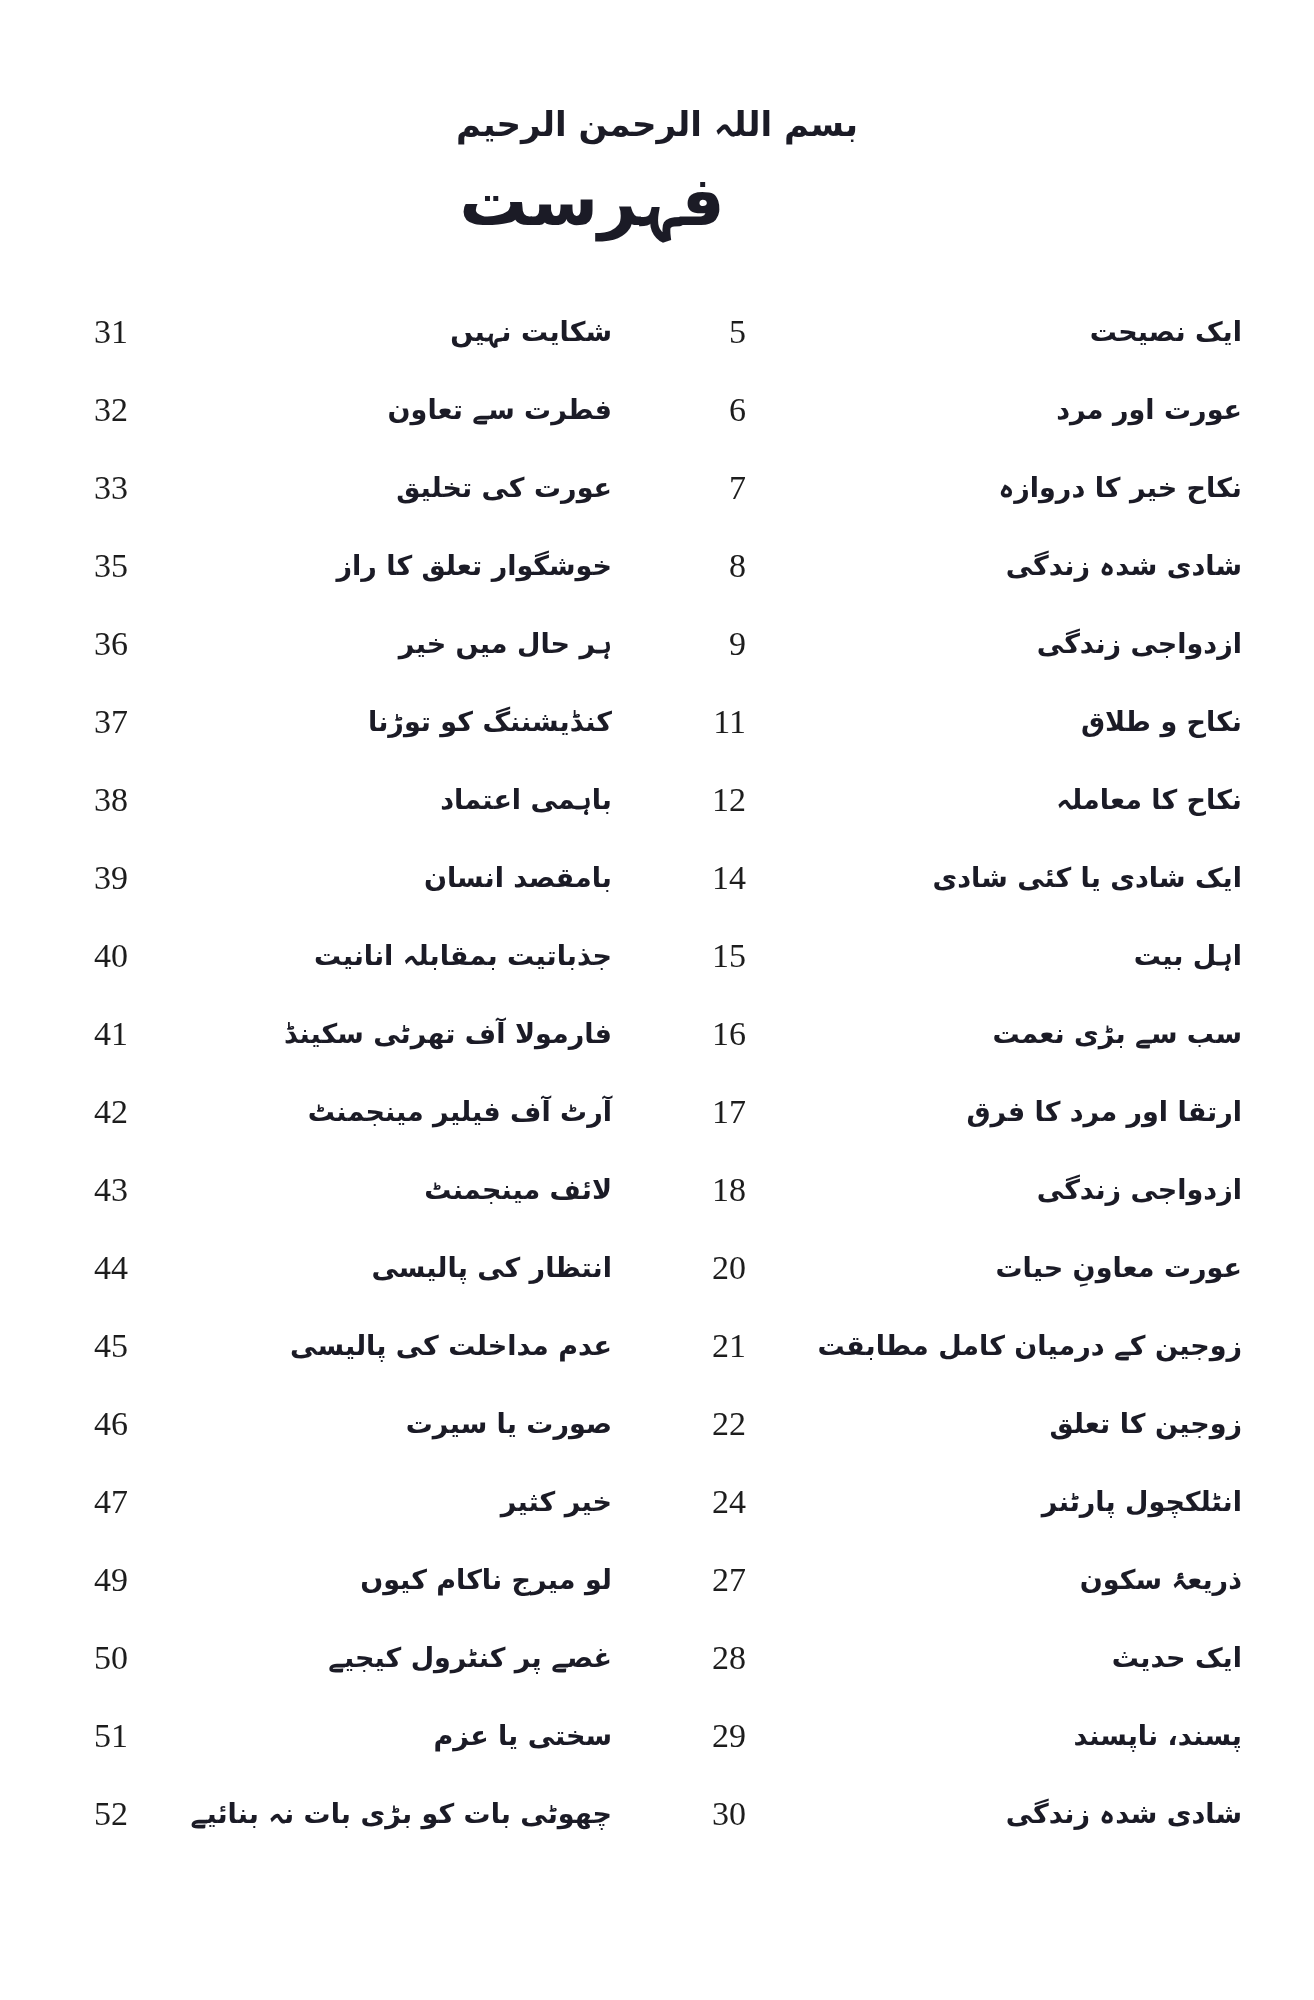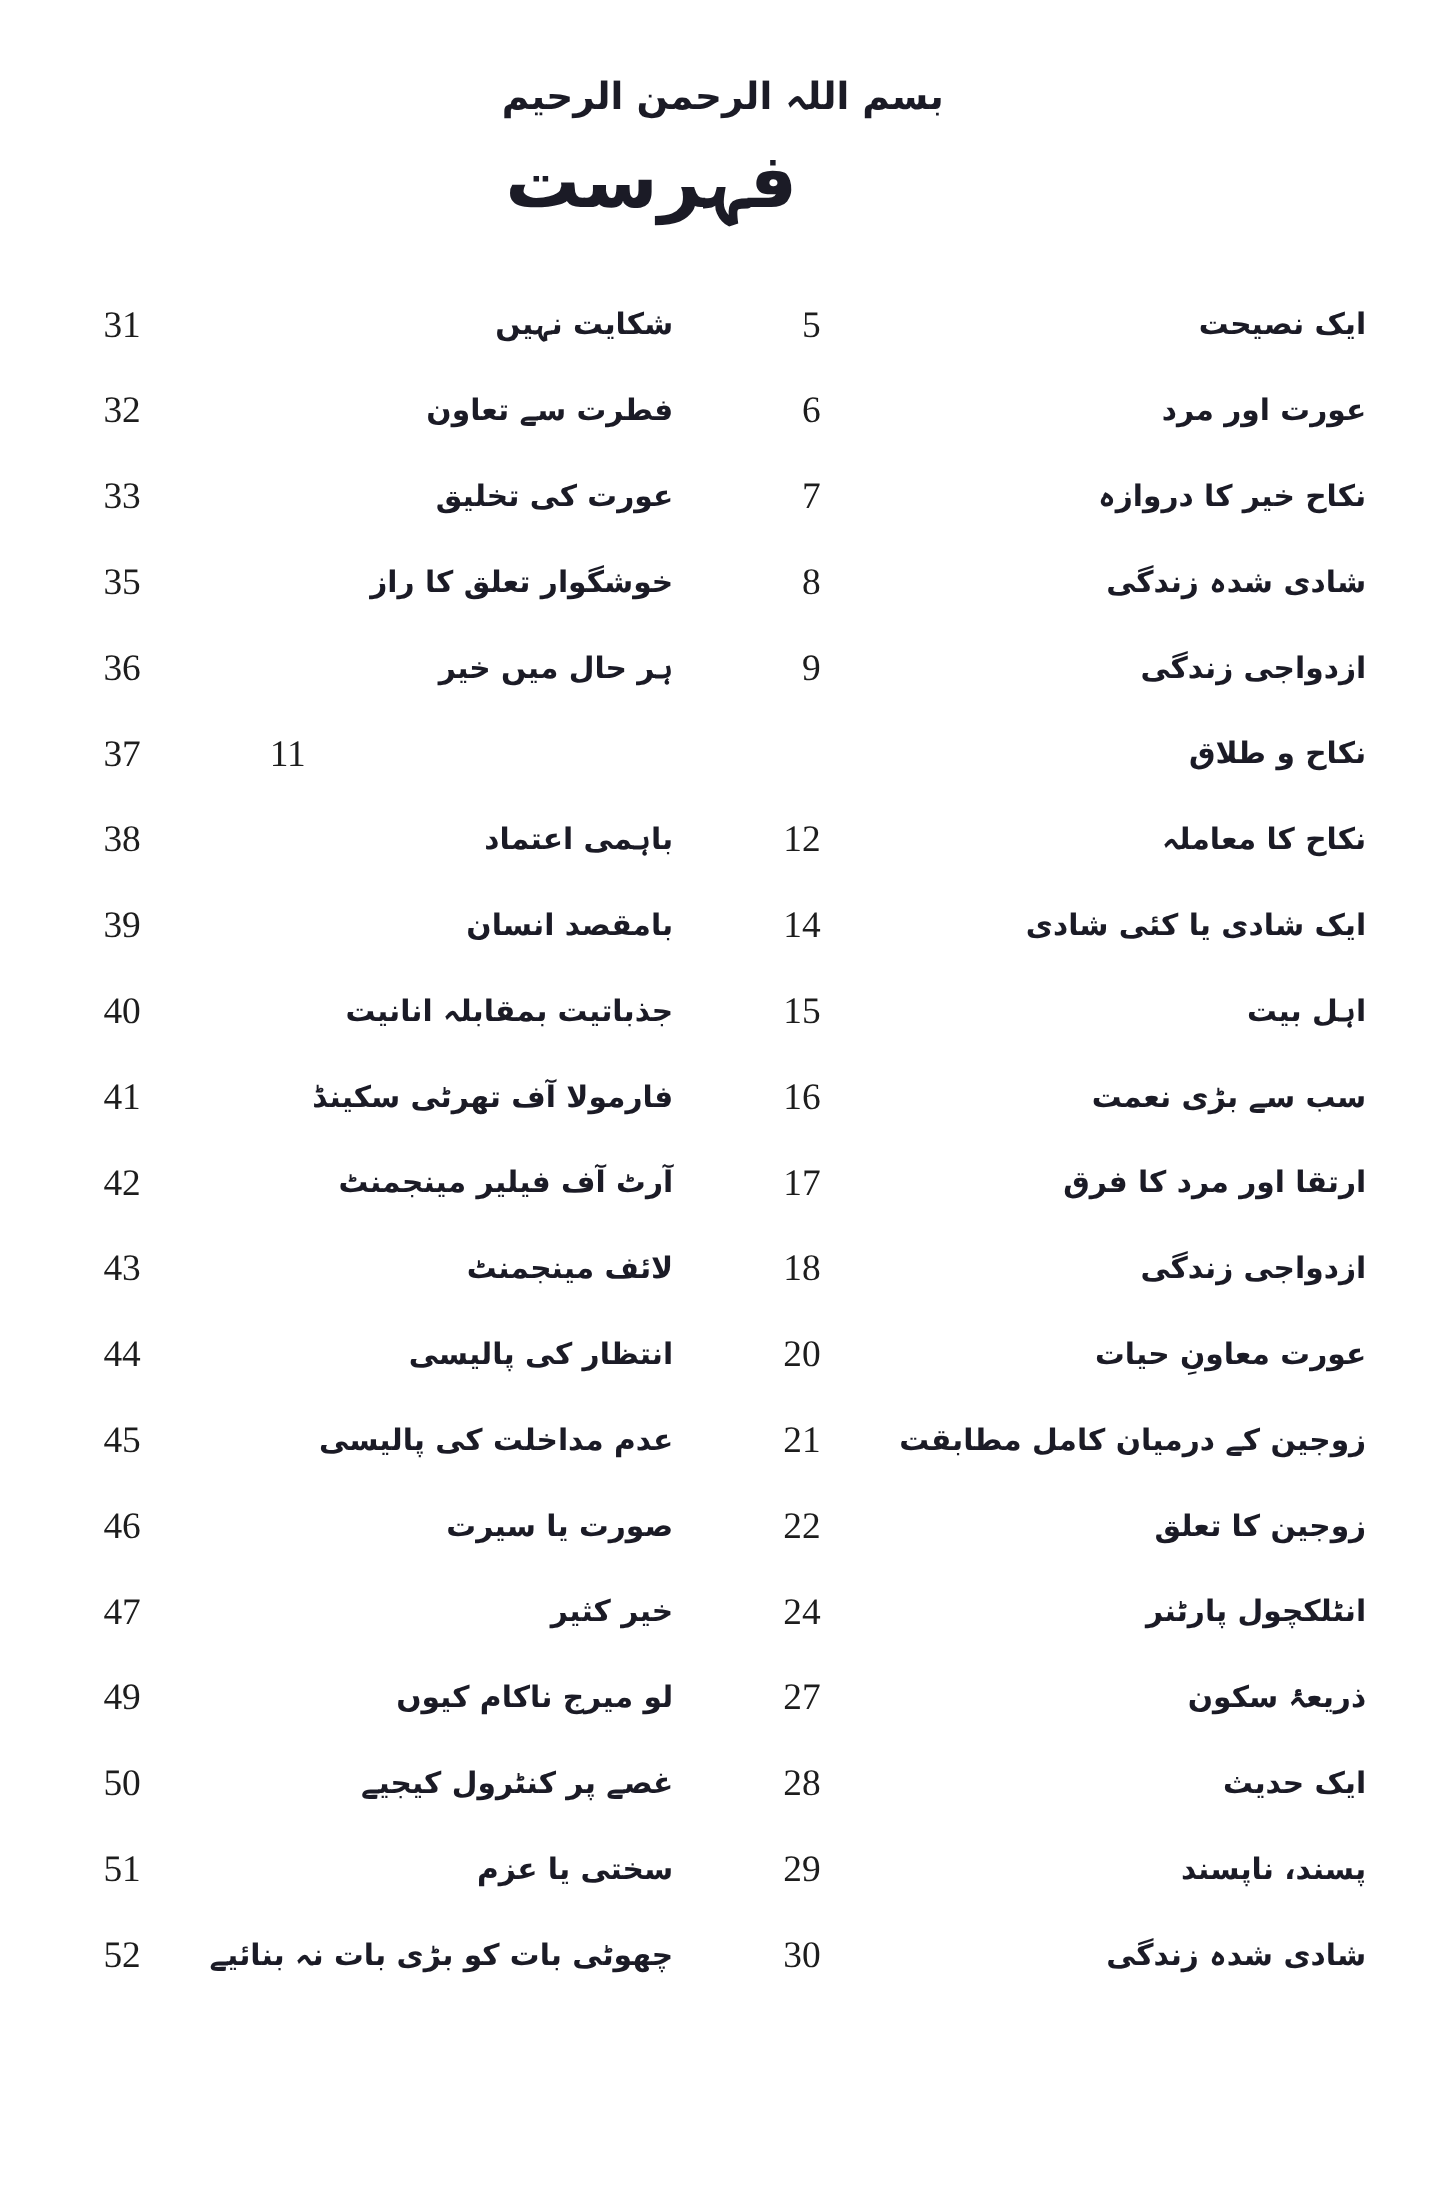--- a/index.html
+++ b/index.html
@@ -13,21 +13,21 @@
     height:2000px;
     background:var(--paper);
     margin:0 auto;
     overflow:hidden;
     font-family:"DejaVu Sans",sans-serif;
     color:var(--ink);
   }
   .content{
     width:1170px;
     margin-left:72px;
-    padding-top:68px;
+    padding-top:104px;
   }
   .bismillah{
     text-align:center;
     font-size:34px;
     font-weight:700;
     direction:rtl;
     line-height:1.2;
     color:var(--ink);
   }
   .doc-title{
@@ -124,20 +124,21 @@
 
   <div class="toc-row">
     <div class="cell num num-left">36</div>
     <div class="cell urdu title-left">ہر حال میں خیر</div>
     <div class="cell num num-right">9</div>
     <div class="cell urdu title-right">ازدواجی زندگی</div>
   </div>
 
   <div class="toc-row">
     <div class="cell num num-left">37</div>
+    <div class="cell urdu title-left">کنڈیشننگ کو توڑنا</div>
     <div class="cell num num-right">11</div>
     <div class="cell urdu title-right">نکاح و طلاق</div>
   </div>
 
   <div class="toc-row">
     <div class="cell num num-left">38</div>
     <div class="cell urdu title-left">باہمی اعتماد</div>
     <div class="cell num num-right">12</div>
     <div class="cell urdu title-right">نکاح کا معاملہ</div>
   </div>

